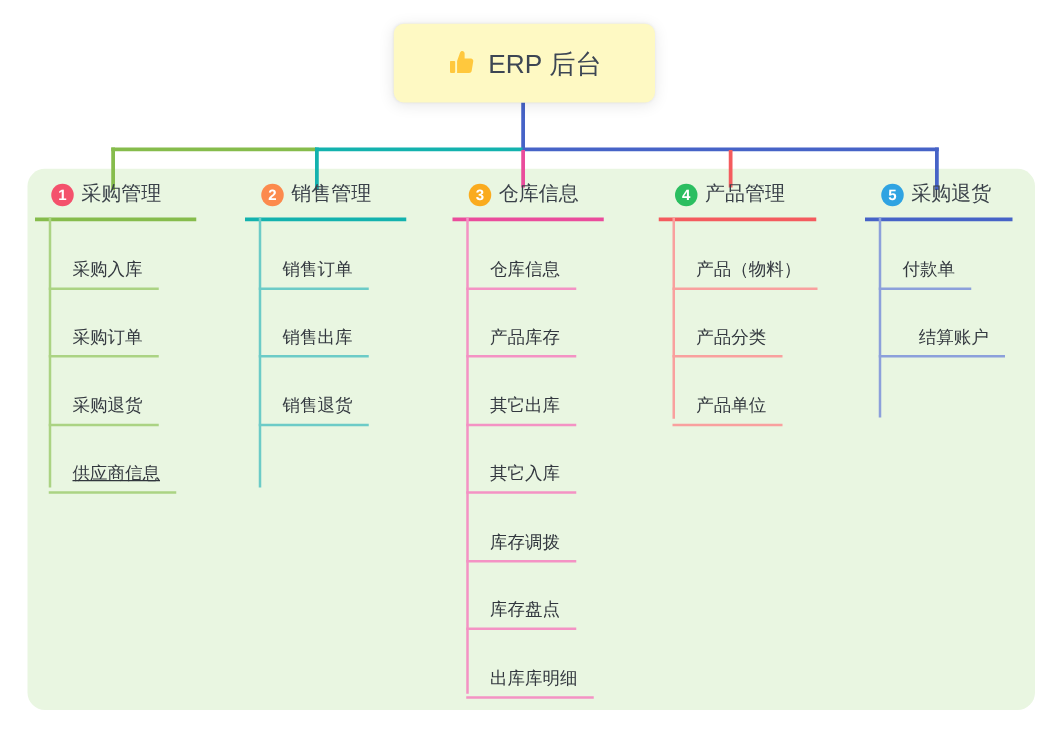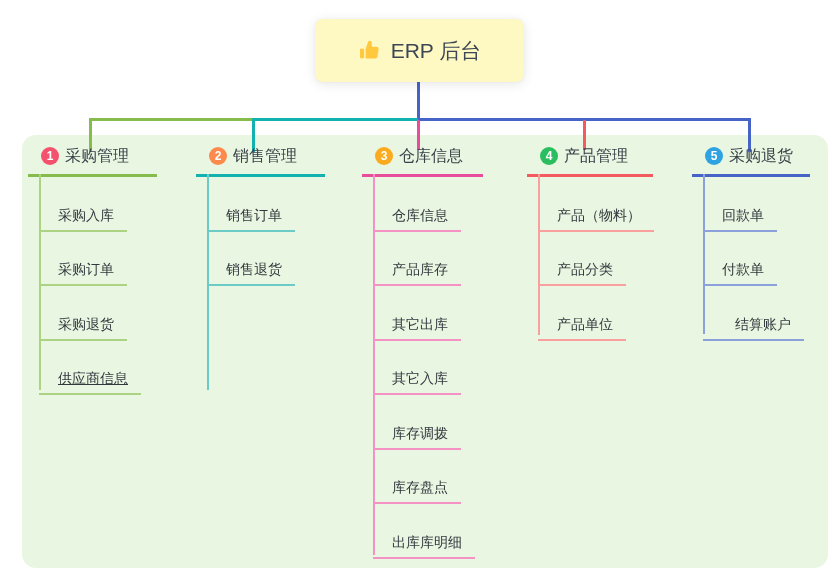--- a/index.html
+++ b/index.html
@@ -110,20 +110,23 @@
     <div class="bhead" style="border-bottom-color: rgb(19, 178, 174);">
       <span class="badge" style="background-color: rgb(252, 138, 77);">2</span>
       <span>销售管理</span>
     </div>
     <div class="children">
       <div class="vline" style="background-color: rgb(108, 203, 199);"></div>
       <div class="child">
         <span style="border-bottom-color: rgb(108, 203, 199);">销售订单</span>
         </div>
       <div class="child">
+        <span style="border-bottom-color: rgb(108, 203, 199);">销售出库</span>
+        </div>
+      <div class="child">
         <span style="border-bottom-color: rgb(108, 203, 199);">销售退货</span>
         </div>
     </div>
   </div>
 
   <div class="branch b3">
     <div class="bhead" style="border-bottom-color: rgb(234, 76, 156);">
       <span class="badge" style="background-color: rgb(250, 171, 30);">3</span>
       <span>仓库信息</span>
     </div>
@@ -173,23 +176,20 @@
   </div>
 
   <div class="branch b5">
     <div class="bhead" style="border-bottom-color: rgb(70, 99, 199);">
       <span class="badge" style="background-color: rgb(47, 163, 226);">5</span>
       <span>采购退货</span>
     </div>
     <div class="children">
       <div class="vline" style="background-color: rgb(140, 160, 219);"></div>
       <div class="child">
-        <span style="border-bottom-color: rgb(140, 160, 219);">回款单</span>
-        </div>
-      <div class="child">
         <span style="border-bottom-color: rgb(140, 160, 219);">付款单</span>
         </div>
       <div class="child">
         <span style="border-bottom-color: rgb(140, 160, 219); padding-left: 32px;">结算账户</span>
         </div>
     </div>
   </div>
 
 </div>
 

